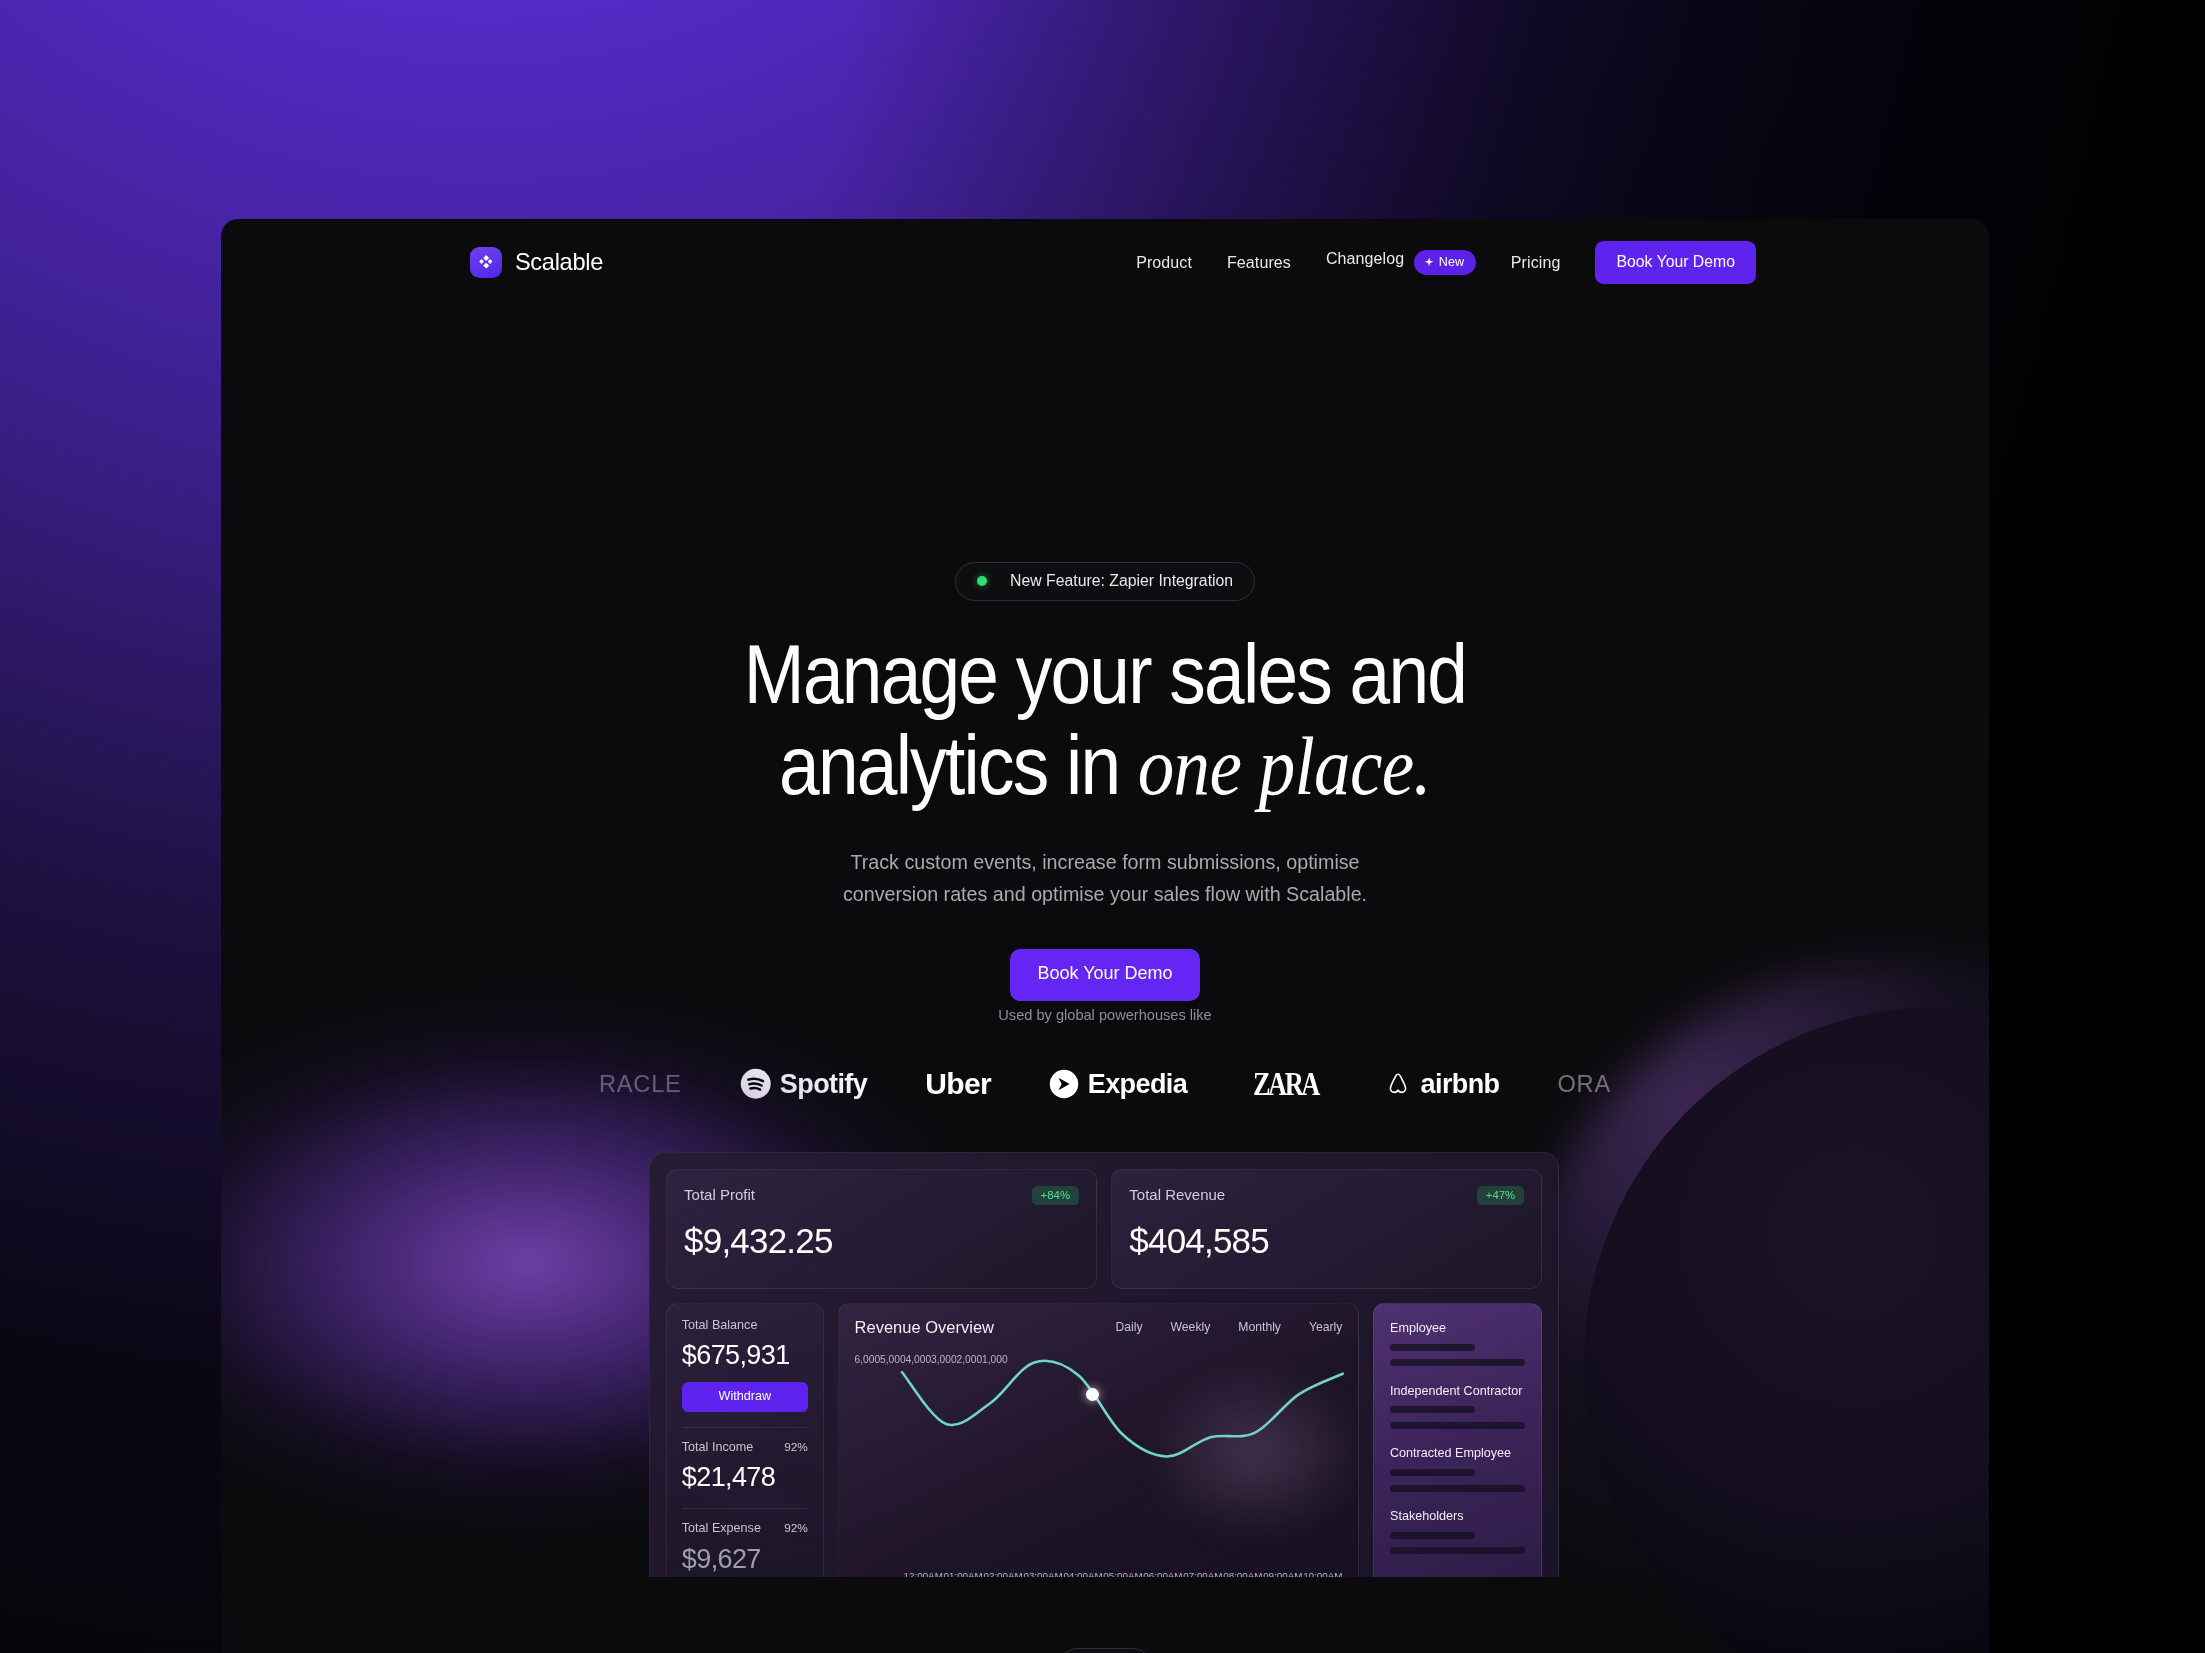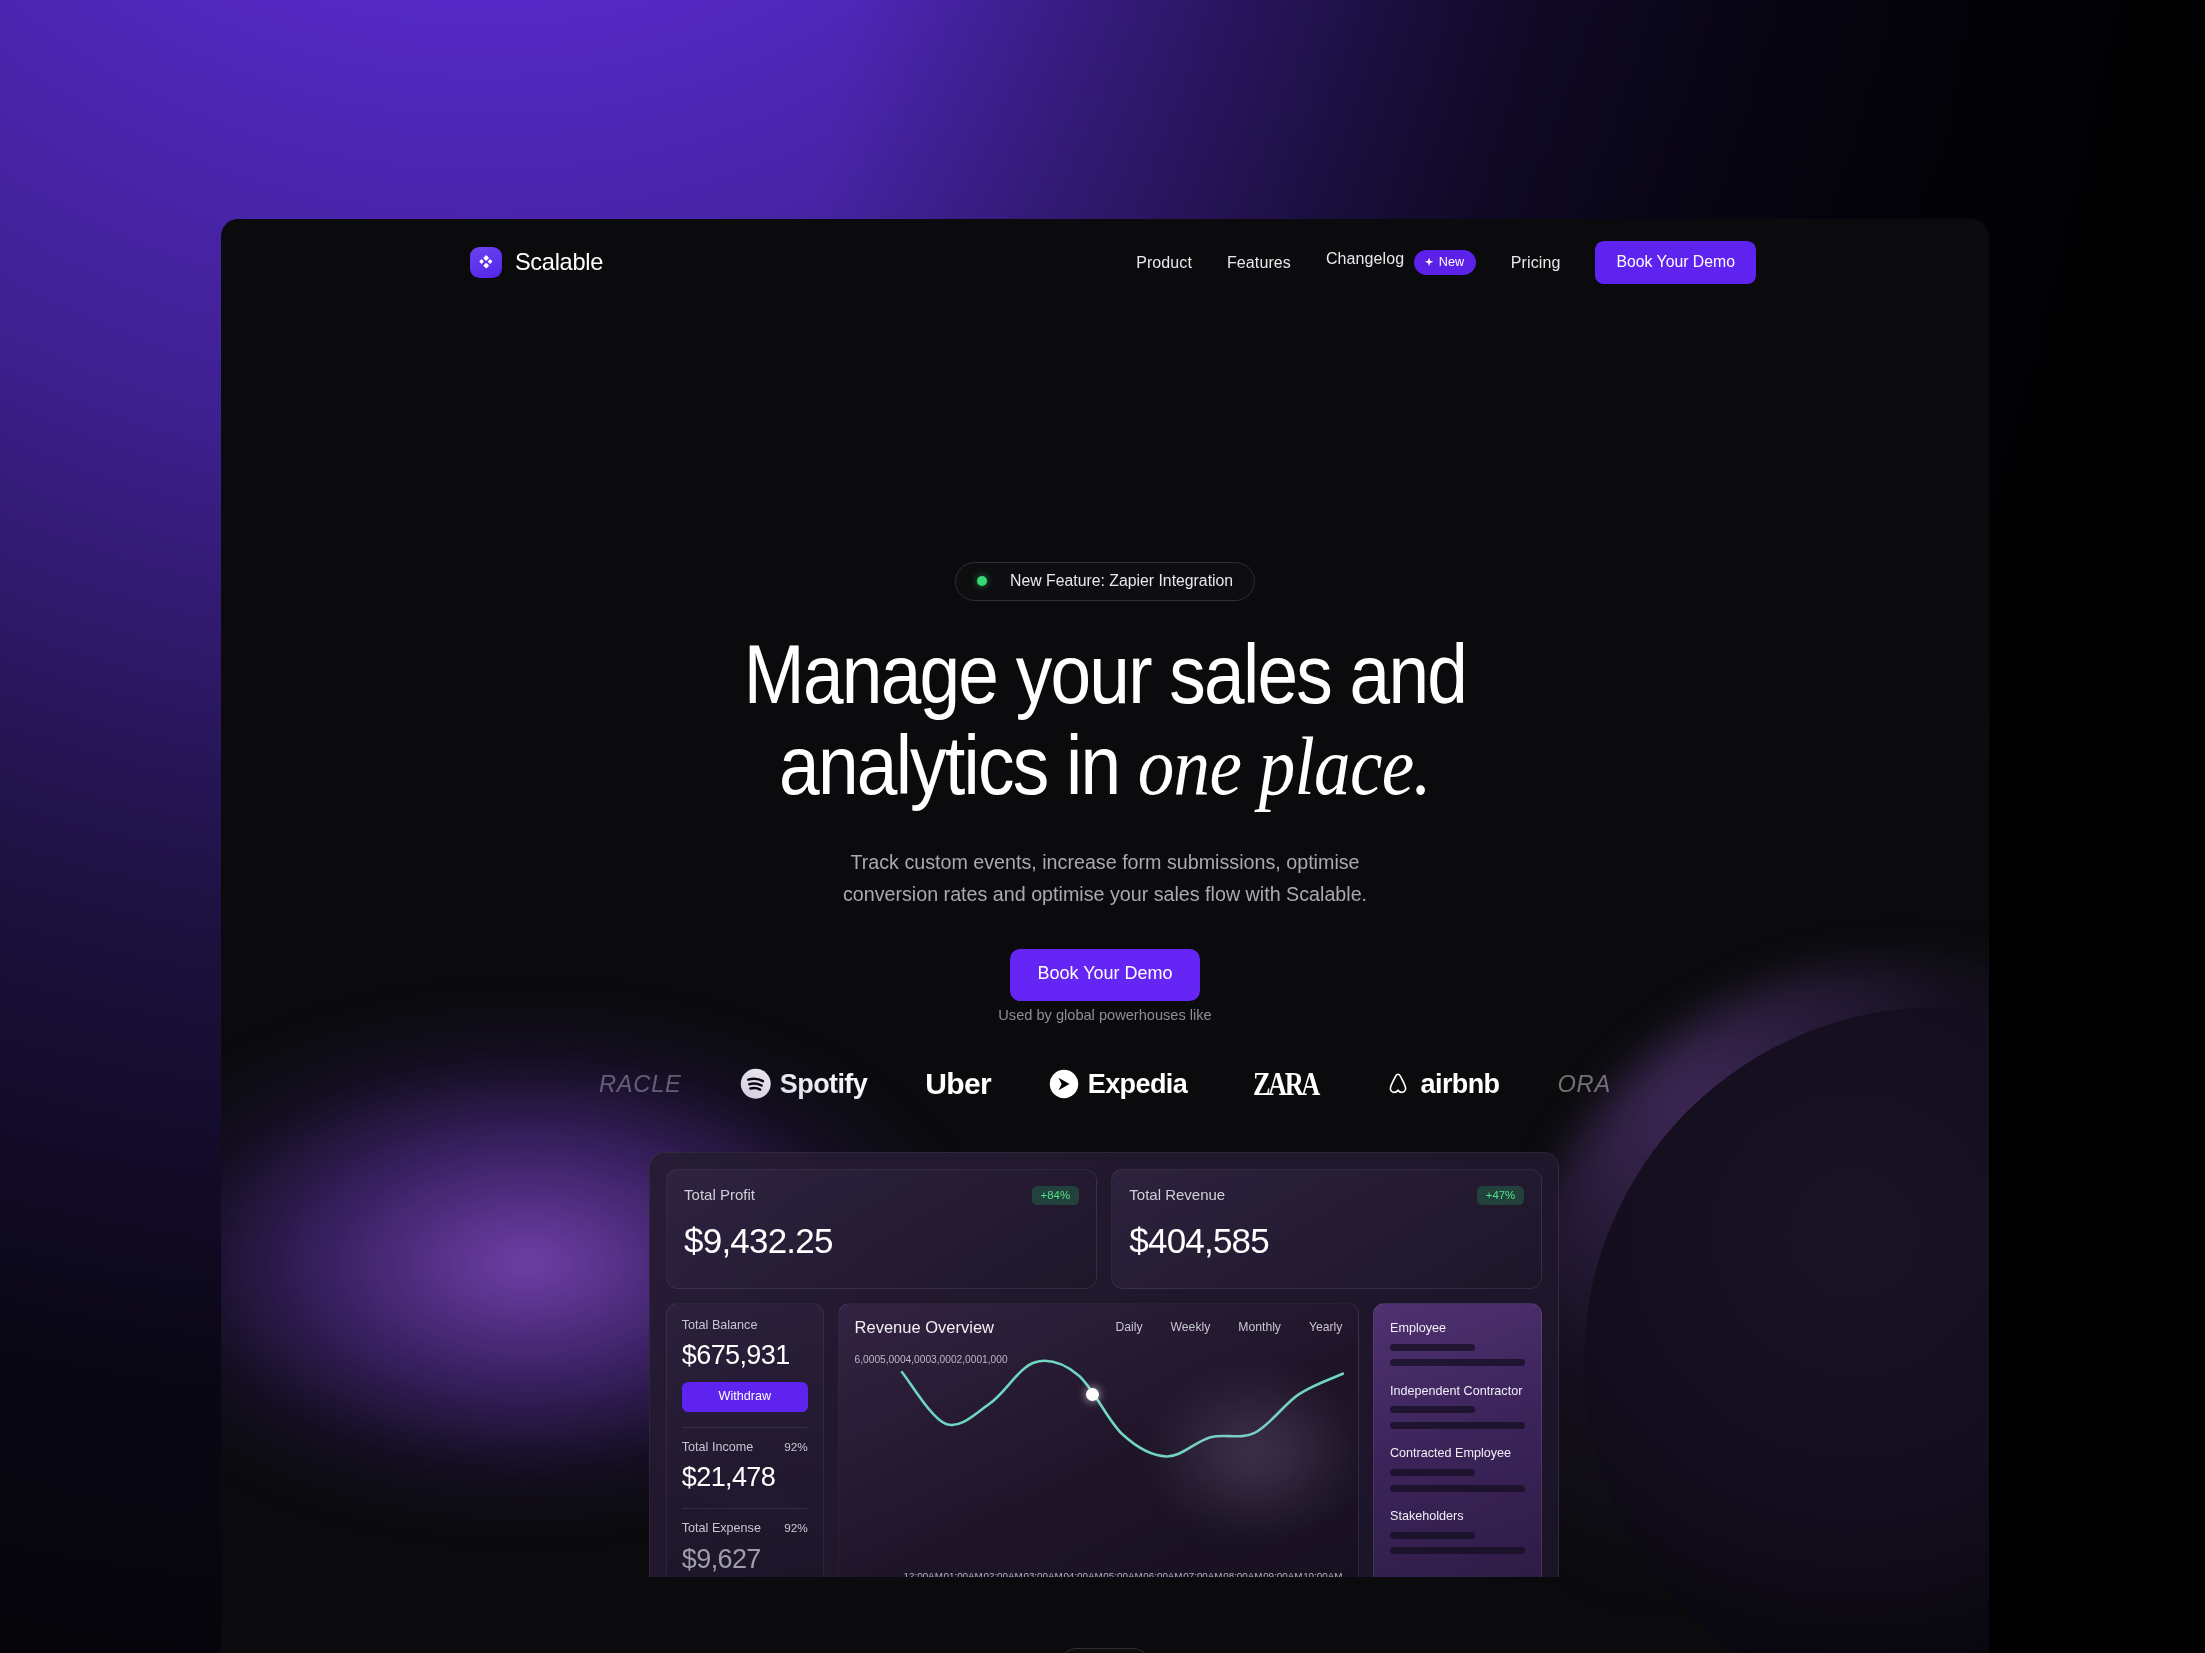--- a/index.html
+++ b/index.html
@@ -90,21 +90,21 @@
 
   
   #clients { position:absolute; left:0; top:788px; width:100%; text-align:center; }
   #clients-caption { color:#8e8e98; font-size:14.6px; }
   #logo-row {
     margin-top:36px; display:flex; align-items:center; justify-content:center;
     gap:58px; height:50px;
   }
   .logo { display:flex; align-items:center; gap:8.7px; color:#fff; }
   .logo svg { display:block; }
-  .logo-faded { opacity:.42;font-style:italic; }
+  .logo-faded { opacity:.42; }
   .logo-txt { font-size:27px; letter-spacing:-0.6px; font-weight:700; color:#fff; }
 
   
   #glow-left {
     position:absolute; left:-221px; top:732px; width:1055px; height:693px;
     background:radial-gradient(closest-side at 50% 45%, rgba(150,84,228,.72) 0%, rgba(108,56,190,.48) 38%, rgba(52,26,105,.22) 66%, rgba(0,0,0,0) 88%);
     filter:blur(11px); pointer-events:none;
   }
   #glow-left-streak {
     position:absolute; left:410px; top:1260px; width:260px; height:46px;

